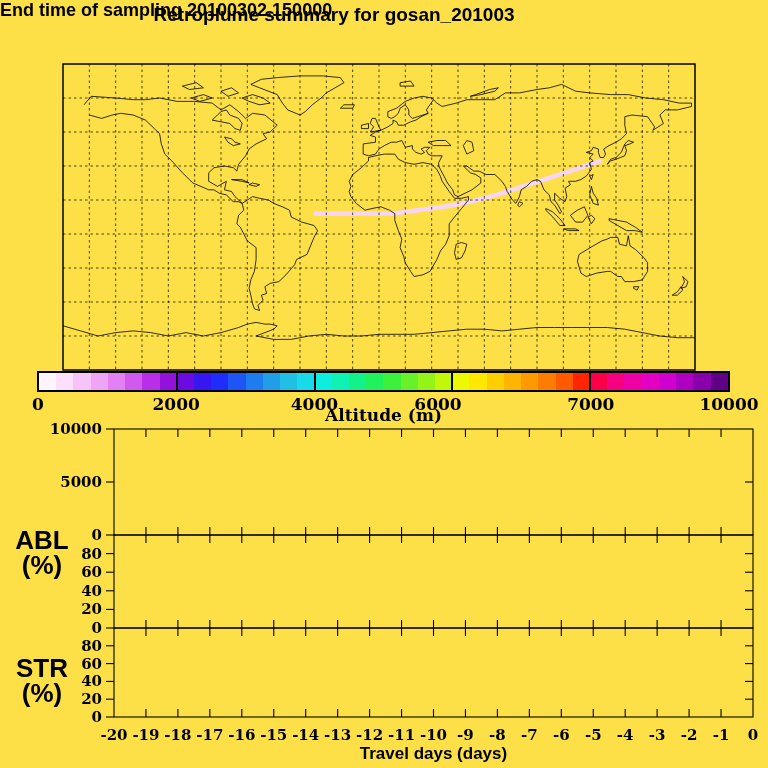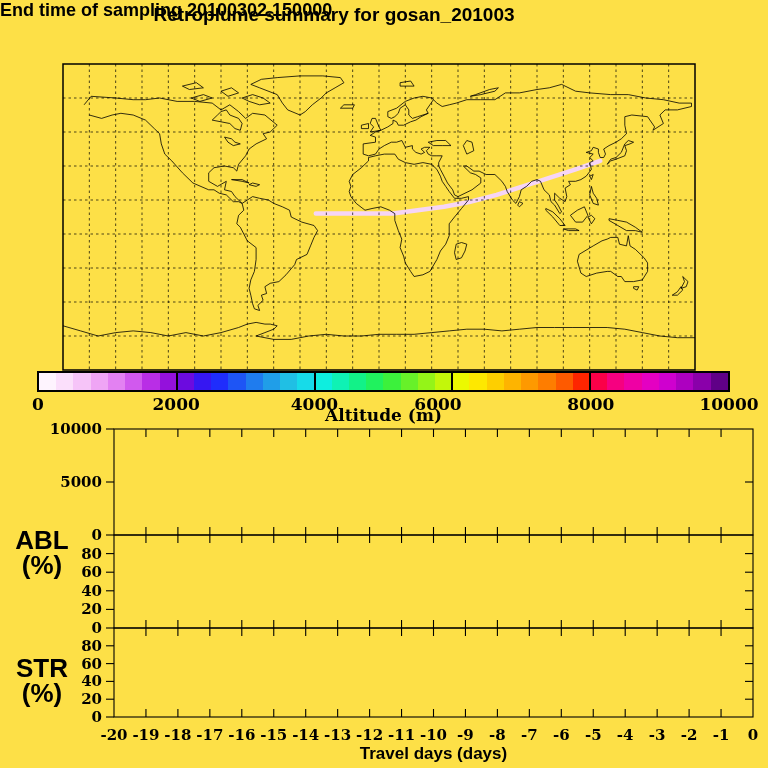--- a/index.html
+++ b/index.html
@@ -155,21 +155,21 @@
       <div class="cb-sep" style="left: calc(20% - 1px);"></div>
       <div class="cb-sep" style="left: calc(40% - 1px);"></div>
       <div class="cb-sep" style="left: calc(60% - 1px);"></div>
       <div class="cb-sep" style="left: calc(80% - 1px);"></div>
     </div>
   <div id="cb-labels">
       <div class="cb-lab" style="left: 38px;">0</div>
       <div class="cb-lab" style="left: 176.2px;">2000</div>
       <div class="cb-lab" style="left: 314.4px;">4000</div>
       <div class="cb-lab" style="left: 438px;">6000</div>
-      <div class="cb-lab" style="left: 590.8px;">8000</div>
+      <div class="cb-lab" style="left: 590.8px;">7000</div>
       <div class="cb-lab" style="left: 729px;">10000</div>
     </div>
   <div class="cb-title">Altitude (m)</div>
 
   <svg id="panels-svg" style="left:0;top:0;" width="768" height="768" viewBox="0 0 768 768">
       <g stroke="#000" stroke-width="1.1">
         <rect x="114" y="429" width="639" height="106" fill="none"></rect>
         <line x1="145.95" y1="429" x2="145.95" y2="437"></line>
         <line x1="145.95" y1="535" x2="145.95" y2="527"></line>
         <line x1="177.9" y1="429" x2="177.9" y2="437"></line>

